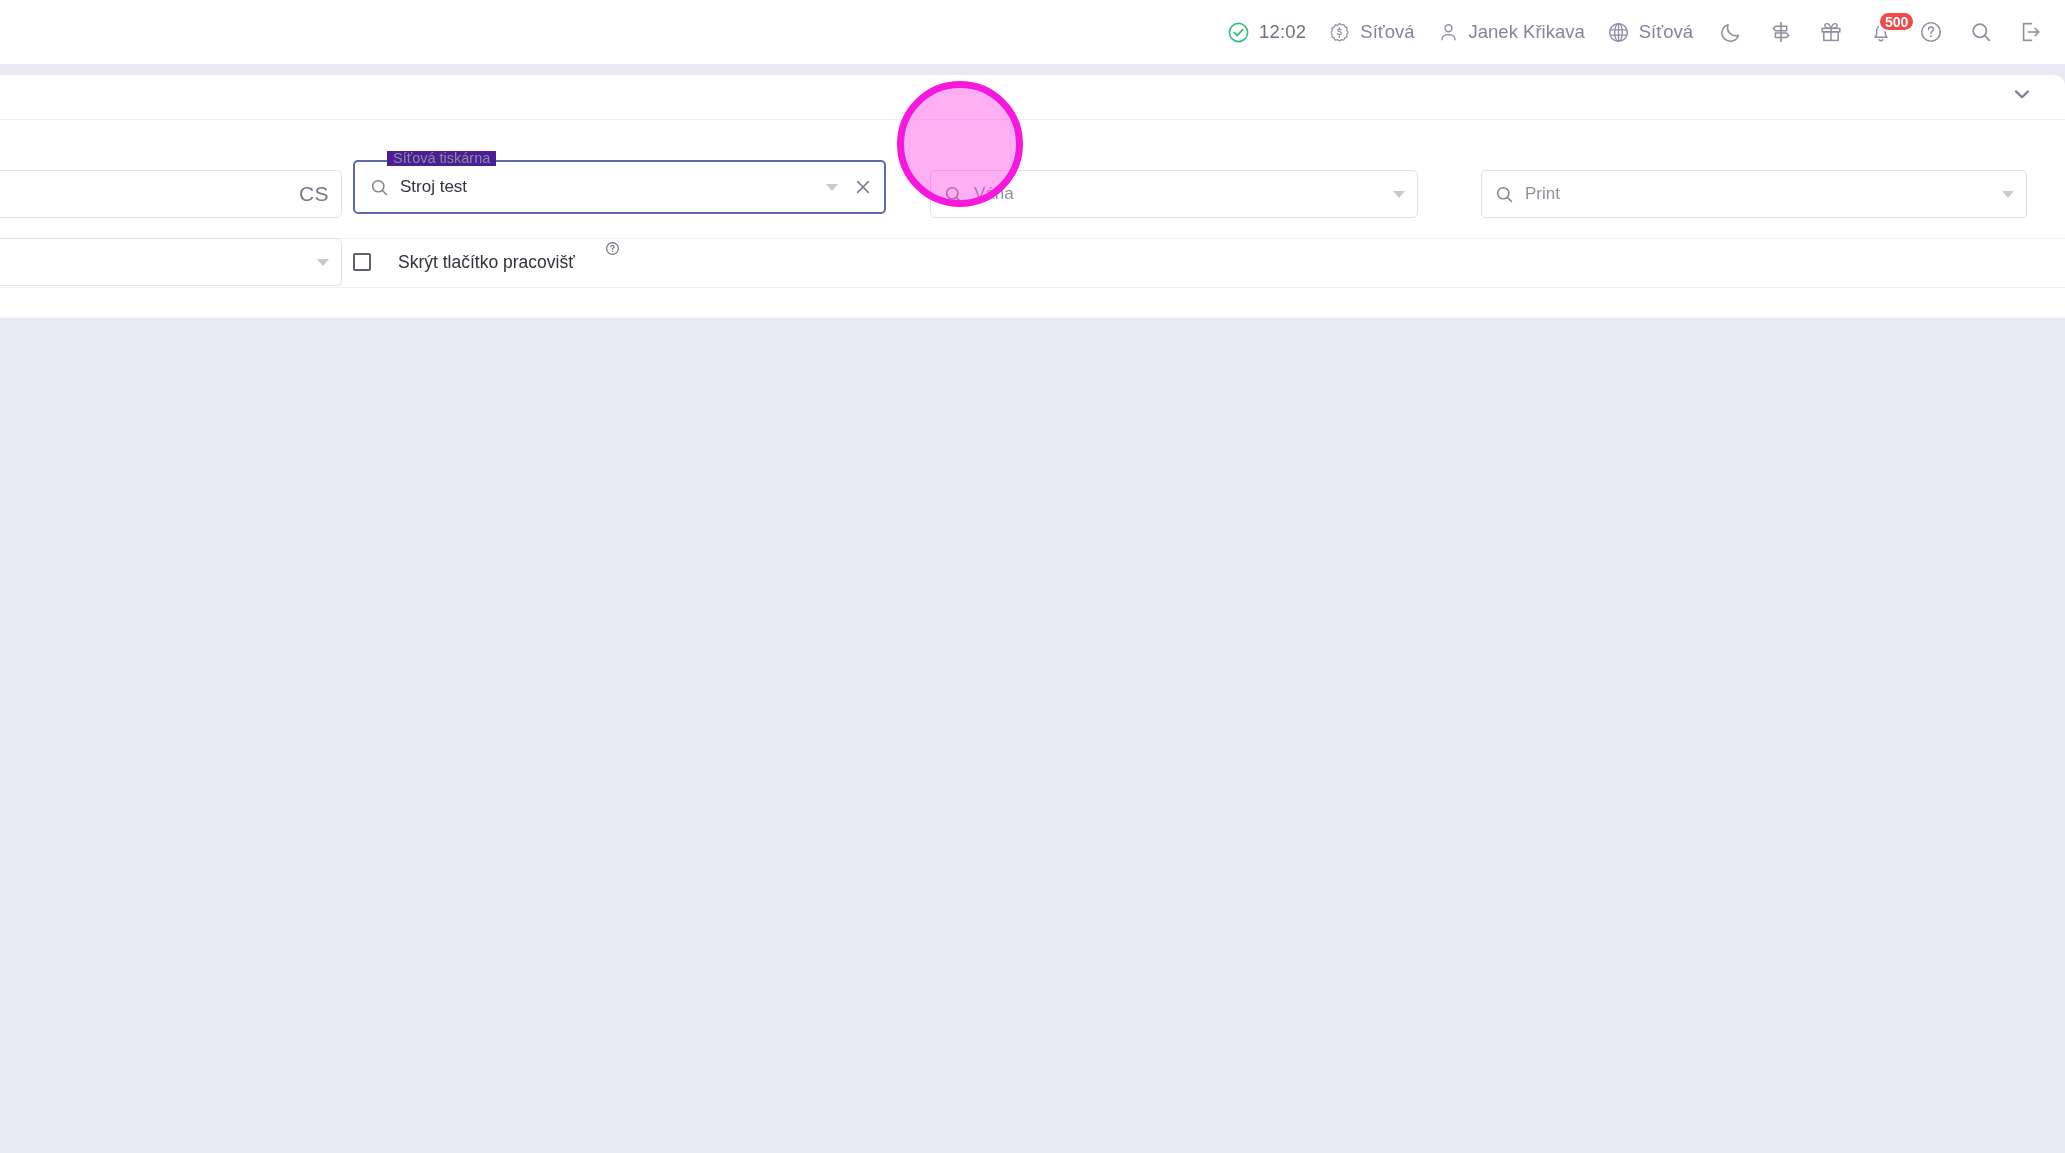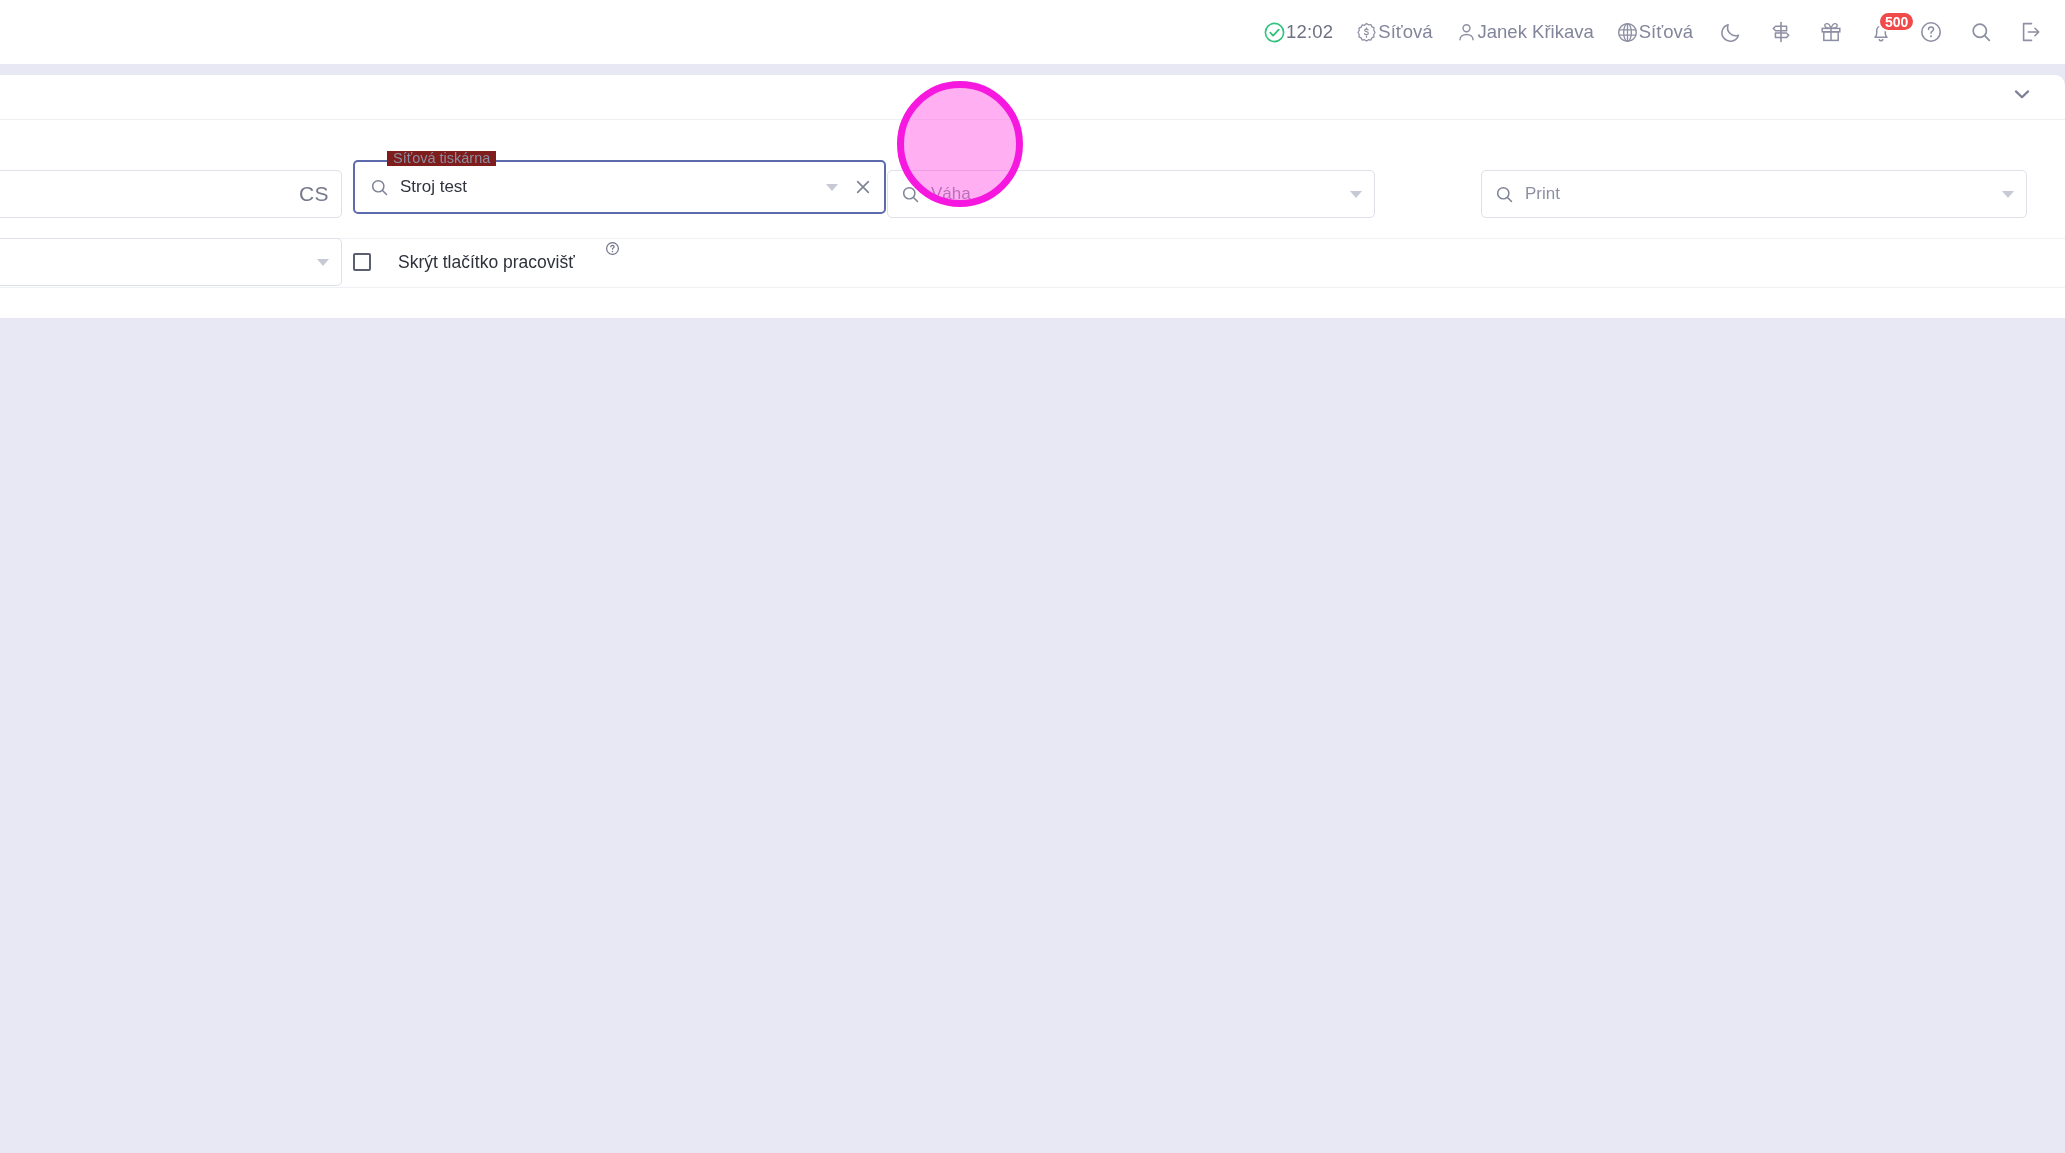--- a/index.html
+++ b/index.html
@@ -24,20 +24,21 @@
     background: #ffffff;
     display: flex;
     align-items: center;
     justify-content: flex-end;
     box-sizing: border-box;
     padding-right: 22px;
   }
   .tb-item {
     display: flex;
     align-items: center;
+    gap: 9px;
     margin-left: 22px;
     color: #8d8fa3;
     font-size: 18.5px;
     line-height: 1;
     cursor: pointer;
     white-space: nowrap;
   }
   .tb-item.icon-only { margin-left: 26px; }
   .tb-label { color: #82859b; font-size: 18.5px; }
   .tb-time { color: #6e7180; font-size: 18.5px; letter-spacing: .2px; }
@@ -164,38 +165,38 @@
     top: -10px;
     width: 533px;
     height: 54px;
     border: 2px solid #5d6aad;
     border-radius: 5px;
     padding: 0 14px;
   }
   .f-printer-legend {
     position: absolute;
     top: -11px; left: 32px;
-    background: #7f1d1d;
+    background: #4c1d95;
     padding: 0 6px;
     font-size: 14.5px;
     color: #8a8d9f;
     line-height: 1;
   }
   .f-printer .caret { right: 46px; border-top-color: #c7c9d4; }
   .clear-x {
     position: absolute;
     right: 10px;
     width: 22px; height: 22px;
     display: flex; align-items: center; justify-content: center;
     color: #7e8295;
     cursor: pointer;
   }
 
   .f-vaha {
-    left: 887px;
+    left: 930px;
     top: 0;
     width: 488px;
   }
   .f-stroj {
     left: 1481px;
     top: 0;
     width: 546px;
   }
 
   

